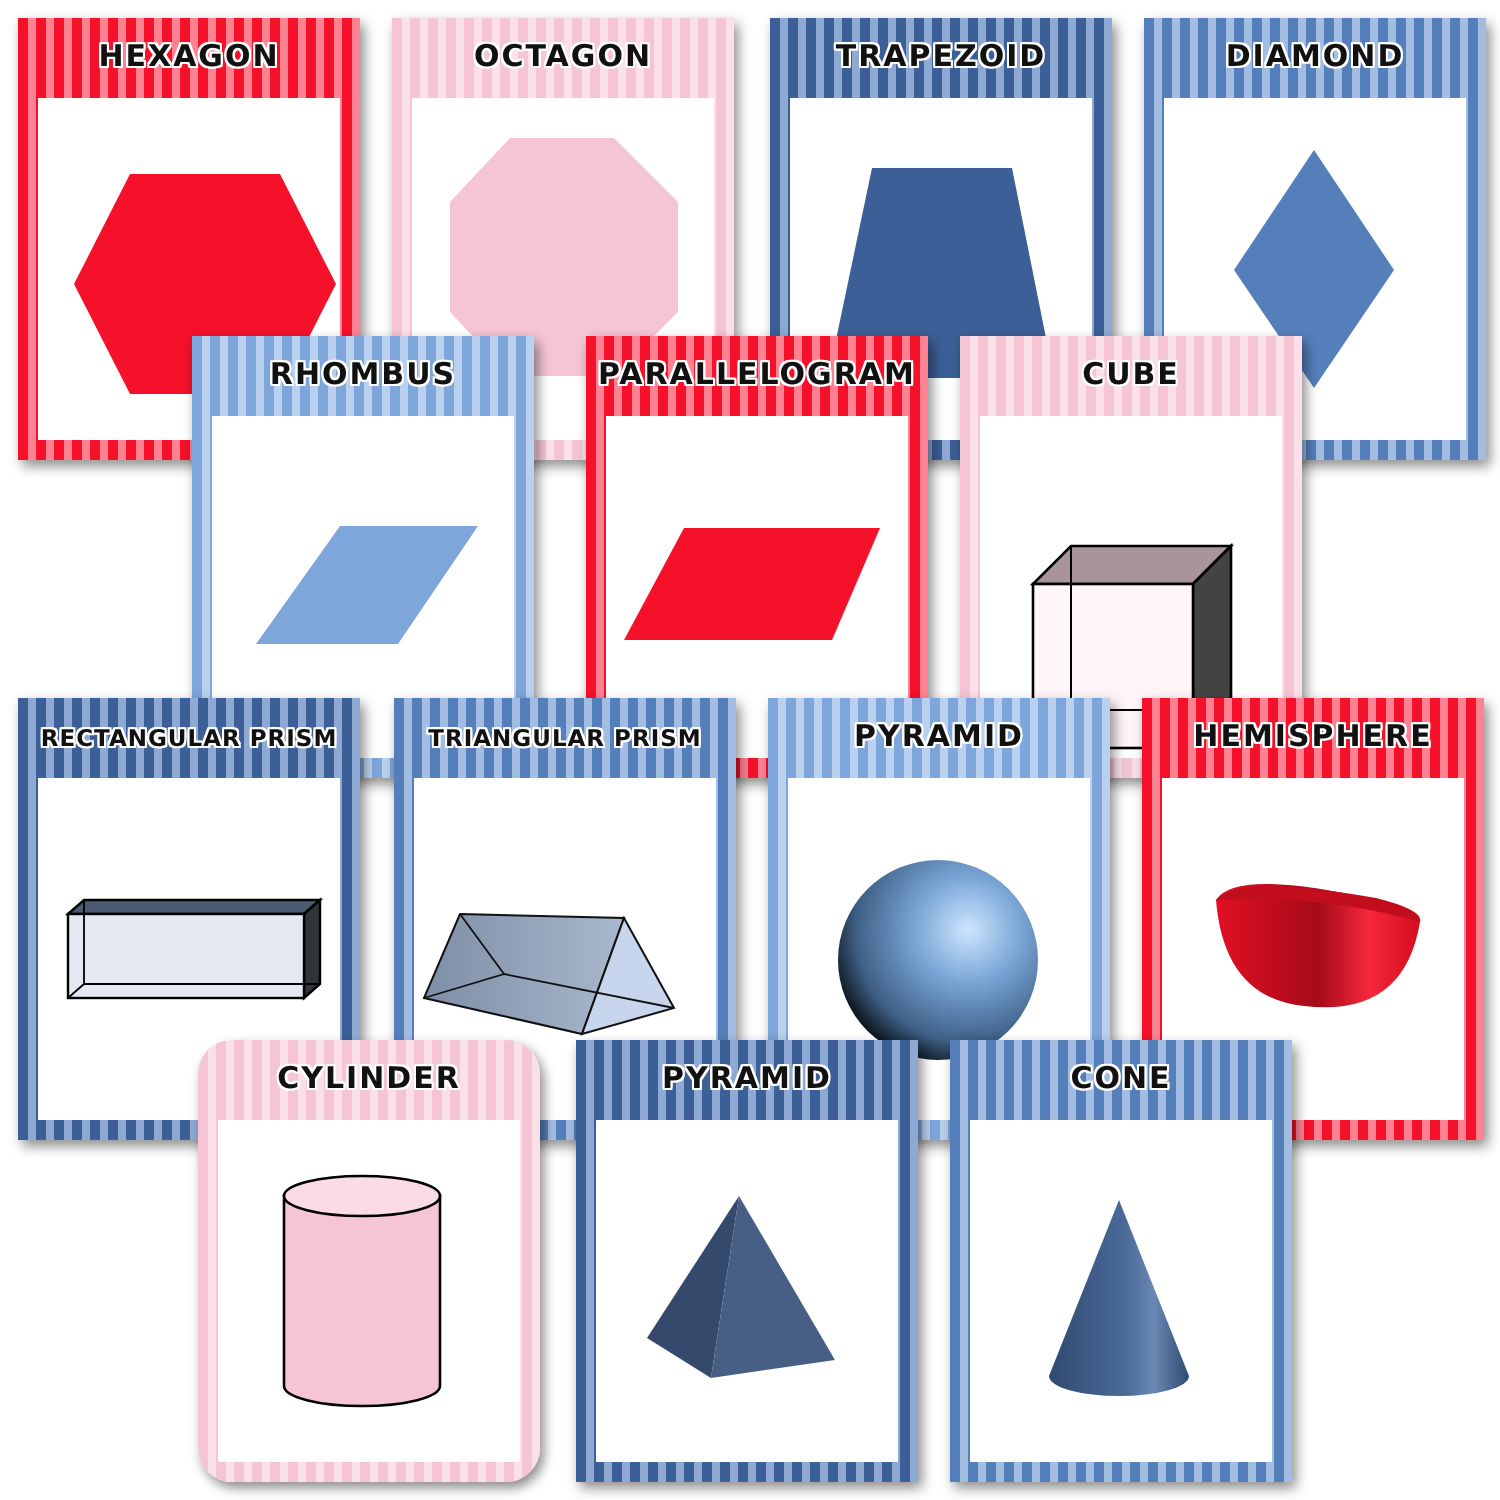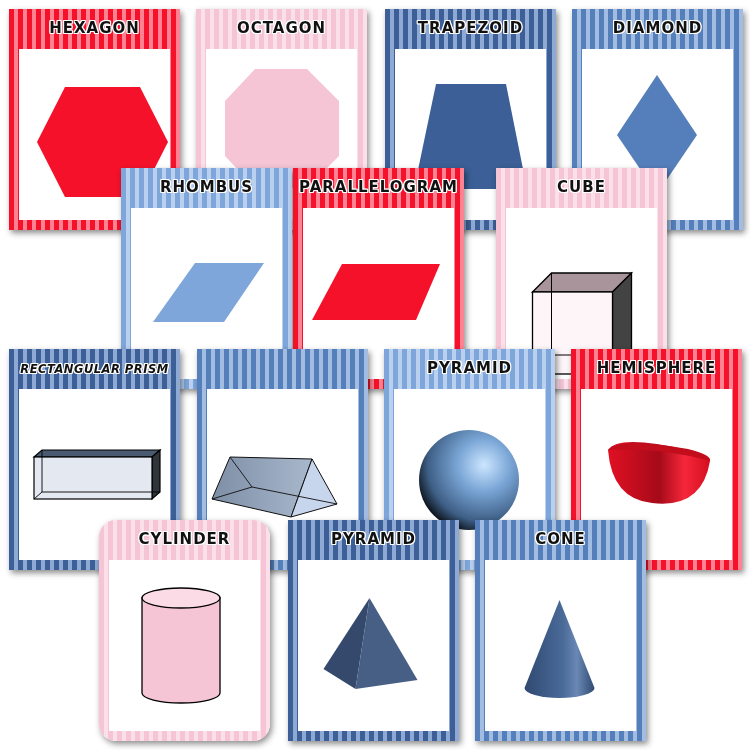--- a/index.html
+++ b/index.html
@@ -5,21 +5,21 @@
   html,body{margin:0;padding:0;}
   body{width:750px;height:750px;background:#ffffff;position:relative;overflow:hidden;font-family:"DejaVu Sans","Liberation Sans",sans-serif;}
   .card{position:absolute;width:171px;height:221px;box-shadow:2px 3px 6px rgba(0,0,0,0.45);box-sizing:border-box;}
   .card.red{background:repeating-linear-gradient(90deg,#f5112a 0,#f5112a 5px,#ff8292 5px,#ff8292 9px);}
   .card.pink{background:repeating-linear-gradient(90deg,#f5c5d5 0,#f5c5d5 5px,#fbe0ea 5px,#fbe0ea 9px);}
   .card.navy{background:repeating-linear-gradient(90deg,#3b5f96 0,#3b5f96 5px,#8ea9d3 5px,#8ea9d3 9px);padding-left:32px;}
   .card.mid{background:repeating-linear-gradient(90deg,#557fbb 0,#557fbb 5px,#a3bde2 5px,#a3bde2 9px);}
   .card.light{background:repeating-linear-gradient(90deg,#7ea6da 0,#7ea6da 5px,#b9d0ee 5px,#b9d0ee 9px);}
   .title{position:absolute;left:0;right:0;top:10px;text-align:center;font-weight:bold;font-size:15px;letter-spacing:1px;color:#111;
     text-shadow:-1px -1px 0 #fff,1px -1px 0 #fff,-1px 1px 0 #fff,1px 1px 0 #fff,0 1px 0 #fff,0 -1px 0 #fff,1px 0 0 #fff,-1px 0 0 #fff;}
-  .title.small{font-size:11.5px;letter-spacing:0.5px;top:13px;font-style:italic;}
+  .title.small{font-size:11.5px;letter-spacing:0.5px;top:13px;}
   .panel{position:absolute;left:10px;right:10px;top:40px;bottom:10px;background:#fff;}
   .panel svg{position:absolute;left:0;top:0;width:100%;height:100%;}
 </style>
 </head>
 <body>
 
 <div class="card red" style="left:9px;top:9px;">
   <div class="title">HEXAGON</div>
   <div class="panel">
     <svg viewBox="0 0 149 171">
@@ -48,39 +48,39 @@
 
 <div class="card mid" style="left:572px;top:9px;">
   <div class="title">DIAMOND</div>
   <div class="panel">
     <svg viewBox="0 0 149 171">
       <polygon points="74,26 114,86 74,145 34,86" fill="#557fbb"></polygon>
     </svg>
   </div>
 </div>
 
-<div class="card light" style="left:121px;top:168px;">
+<div class="card light" style="left:96px;top:168px;">
   <div class="title">RHOMBUS</div>
   <div class="panel">
     <svg viewBox="0 0 151 171">
       <polygon points="62,55 131,55 91,114 20,114" fill="#7ea6da" transform="translate(2,0)"></polygon>
     </svg>
   </div>
 </div>
 
 <div class="card red" style="left:293px;top:168px;">
   <div class="title">PARALLELOGRAM</div>
   <div class="panel">
     <svg viewBox="0 0 149 171">
       <polygon points="38,56 136,56 112,112 8,112" fill="#f5112a"></polygon>
     </svg>
   </div>
 </div>
 
-<div class="card pink" style="left:496px;top:168px;">
+<div class="card pink" style="left:480px;top:168px;">
   <div class="title">CUBE</div>
   <div class="panel">
     <svg viewBox="0 0 150 171">
       <polygon points="26,84 45,65 125,65 106,84" fill="#a8949a" stroke="#000" stroke-width="1.3"></polygon>
       <polygon points="106,84 125,65 125,147 106,166" fill="#434343" stroke="#000" stroke-width="1.3"></polygon>
       <rect x="26" y="84" width="80" height="82" fill="#fdf5f7" stroke="#000" stroke-width="1.3"></rect>
       <polyline points="45,65 45,147 125,147" fill="none" stroke="#000" stroke-width="1"></polyline>
       <line x1="45" y1="147" x2="26" y2="166" stroke="#000" stroke-width="1"></line>
     </svg>
   </div>
@@ -93,20 +93,21 @@
       <polygon points="14,68 22,61 140,61 132,68" fill="#4a5a70" stroke="#000" stroke-width="1.2"></polygon>
       <polygon points="132,68 140,61 140,103 132,110" fill="#30353b" stroke="#000" stroke-width="1.2"></polygon>
       <rect x="14" y="68" width="118" height="42" fill="#e4e8f0" stroke="#000" stroke-width="1.2"></rect>
       <polyline points="22,61 22,103 140,103" fill="none" stroke="#000" stroke-width="0.9"></polyline>
       <line x1="22" y1="103" x2="14" y2="110" stroke="#000" stroke-width="0.9"></line>
     </svg>
   </div>
 </div>
 
 <div class="card mid" style="left:197px;top:349px;">
+  <div class="title small">TRIANGULAR PRISM</div>
   <div class="panel">
     <defs></defs>
     <svg viewBox="0 0 149 171">
       <defs>
         <linearGradient id="tpg" x1="0" y1="0" x2="1" y2="0">
           <stop offset="0" stop-color="#7d8ea6"></stop>
             <stop offset="1" stop-color="#a9b8cc"></stop>
         </linearGradient>
       </defs>
       <polygon points="22,68 104,70 83,128 4,110" fill="url(#tpg)" stroke="#111" stroke-width="1"></polygon>

